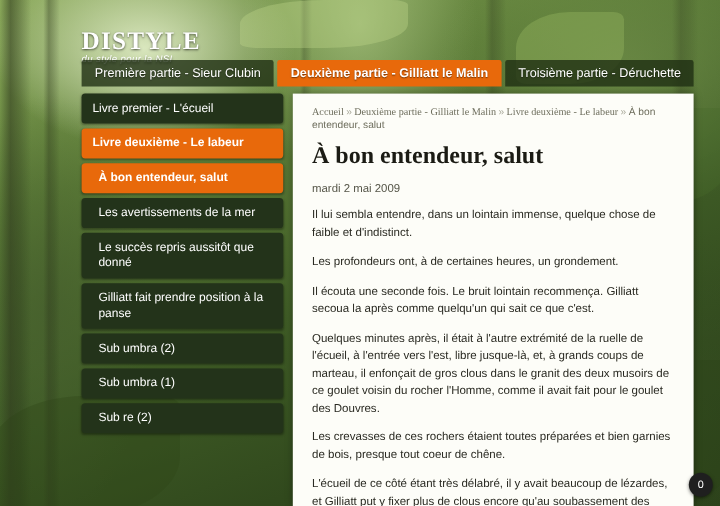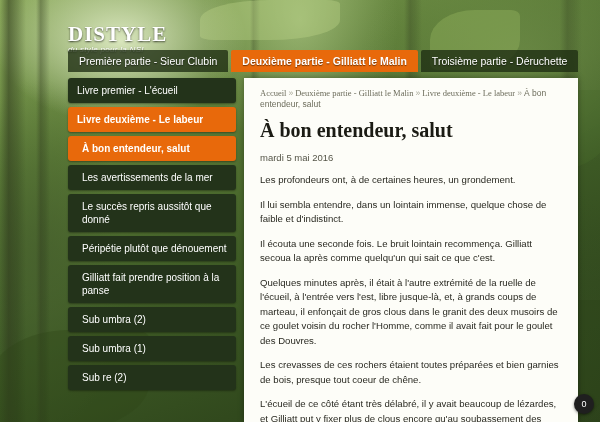--- a/index.html
+++ b/index.html
@@ -155,34 +155,33 @@
 </div>
 
 <div id="tabbar"><div class="tab">Première partie - Sieur Clubin</div><div class="tab active">Deuxième partie - Gilliatt le Malin</div><div class="tab">Troisième partie - Déruchette</div></div>
 
 <nav id="sidebar">
     <div class="nav-item">Livre premier - L'écueil</div>
     <div class="nav-item active">Livre deuxième - Le labeur</div>
     <div class="nav-item active level2">À bon entendeur, salut</div>
     <div class="nav-item level2">Les avertissements de la mer</div>
     <div class="nav-item level2">Le succès repris aussitôt que donné</div>
-    <div class="nav-item level2">Péripétie plutôt que dénouement</div>
     <div class="nav-item level2">Gilliatt fait prendre position à la panse</div>
     <div class="nav-item level2">Sub umbra (2)</div>
     <div class="nav-item level2">Sub umbra (1)</div>
     <div class="nav-item level2">Sub re (2)</div>
   </nav>
 
 <main id="content">
   <div id="breadcrumb"><span class="crumb link">Accueil</span><span class="sep">»</span><span class="crumb link">Deuxième partie - Gilliatt le Malin</span><span class="sep">»</span><span class="crumb link">Livre deuxième - Le labeur</span><span class="sep">»</span><span class="crumb">À bon entendeur, salut</span></div>
   <h1 id="page-title">À bon entendeur, salut</h1>
-  <p class="post-date">mardi 5 mai 2016</p>
+  <p class="post-date">mardi 2 mai 2009</p>
   <div class="post" id="post-body">
+      <p>Il lui sembla entendre, dans un lointain immense, quelque chose de faible et d'indistinct.</p>
       <p>Les profondeurs ont, à de certaines heures, un grondement.</p>
-      <p>Il lui sembla entendre, dans un lointain immense, quelque chose de faible et d'indistinct.</p>
       <p>Il écouta une seconde fois. Le bruit lointain recommença. Gilliatt secoua la après comme quelqu'un qui sait ce que c'est.</p>
       <p>Quelques minutes après, il était à l'autre extrémité de la ruelle de l'écueil, à l'entrée vers l'est, libre jusque-là, et, à grands coups de marteau, il enfonçait de gros clous dans le granit des deux musoirs de ce goulet voisin du rocher l'Homme, comme il avait fait pour le goulet des Douvres.</p>
       <p>Les crevasses de ces rochers étaient toutes préparées et bien garnies de bois, presque tout coeur de chêne.</p>
       <p>L'écueil de ce côté étant très délabré, il y avait beaucoup de lézardes, et Gilliatt put y fixer plus de clous encore qu'au soubassement des deux Douvres.</p>
     </div>
 </main>
 
 <div id="counter-badge">0</div>
 
 </body></html>

